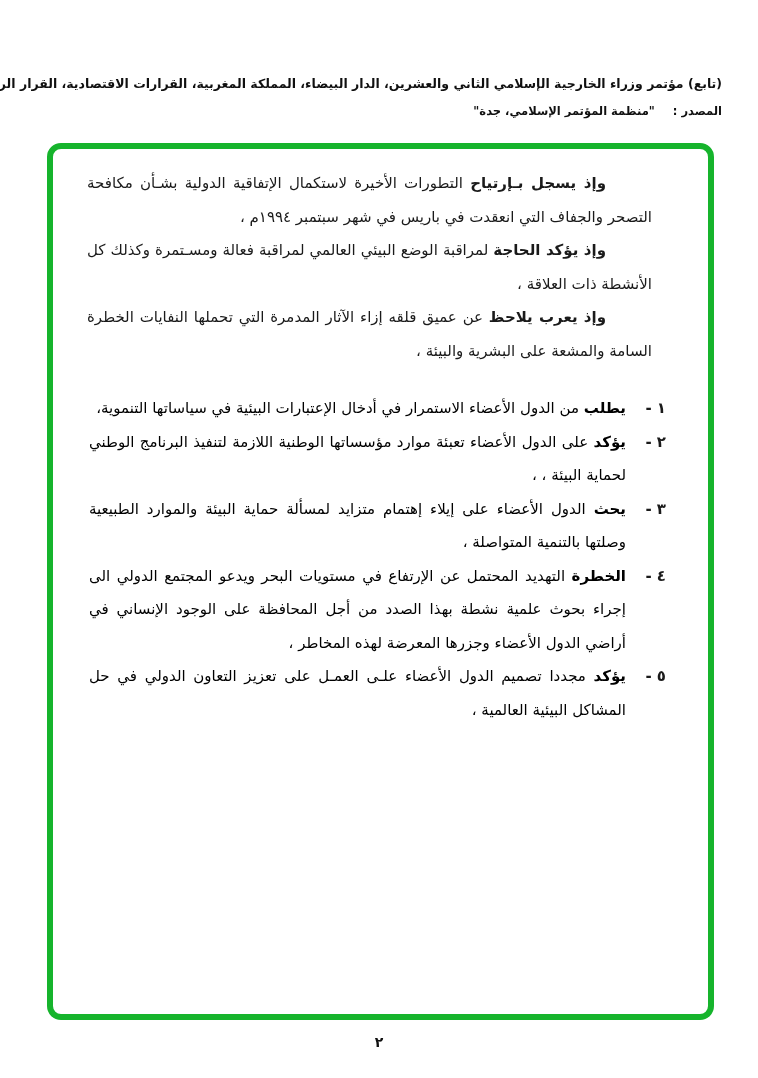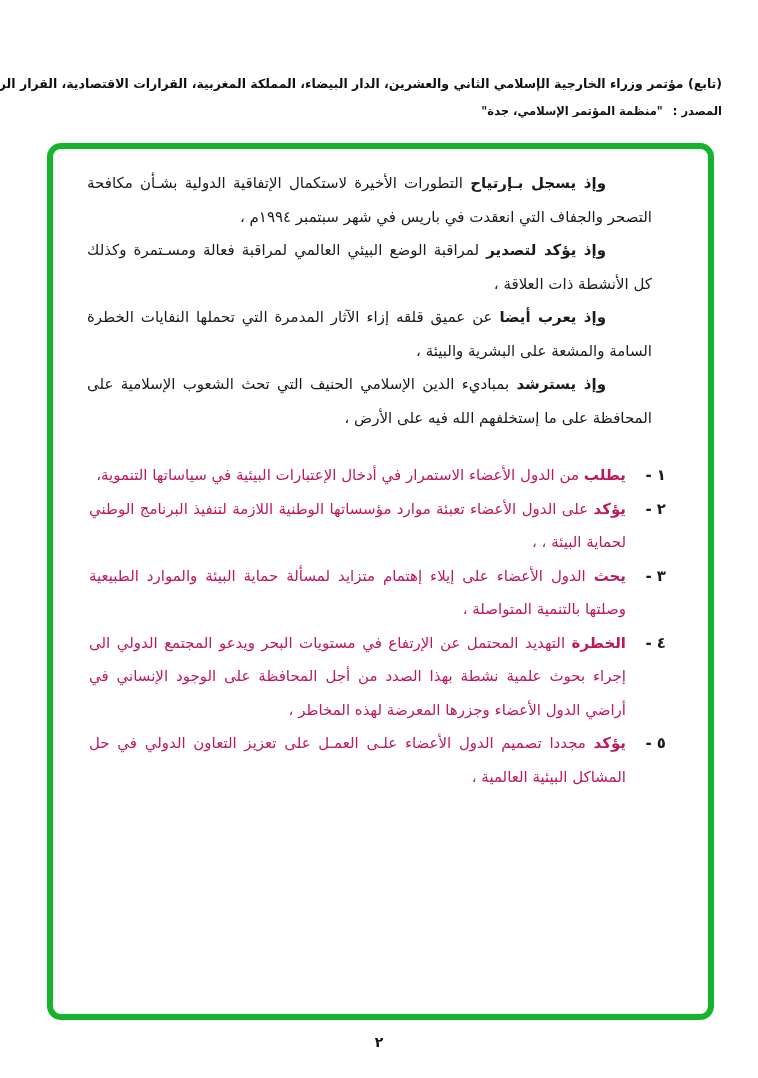--- a/index.html
+++ b/index.html
@@ -13,21 +13,21 @@
 
   
   .header{position:absolute;top:76px;right:36px;left:36px;text-align:center;}
   .header-citation{
     font-size:12.5px;font-weight:bold;white-space:nowrap;
     letter-spacing:0.2px;color:#101010;
   }
   .header-source{
     margin-top:13px;text-align:right;font-size:11.5px;font-weight:bold;color:#101010;
   }
-  .header-source .src-label{margin-left:6px;}
+  .header-source .src-label{margin-left:14px;}
 
   
   .frame{
     position:absolute;left:47px;top:143px;width:667px;height:877px;
     box-sizing:border-box;border:6px solid #16b42c;border-radius:14px;
     background:#ffffff;
   }
   .frame-inner{
     position:absolute;top:18px;right:56px;left:24px;bottom:0;
   }
@@ -43,21 +43,21 @@
 
   
   .clauses{margin-top:24px;margin-right:-14px;}
   .clause{display:flex;direction:rtl;margin:0;}
   .clause-number{
     flex:0 0 40px;font-size:15px;line-height:33.5px;font-weight:bold;
     white-space:nowrap;color:#1a1a1a;
   }
   .clause-text{
     flex:1;font-size:15px;line-height:33.5px;text-align:justify;
-    color:#be185d;padding-left:12px;
+    color:#000000;padding-left:12px;
   }
 
   
   .page-number{
     position:absolute;top:1034px;left:0;right:0;text-align:center;
     font-size:14px;font-weight:bold;color:#101010;
   }
 </style>
 </head>
 <body>
@@ -69,23 +69,22 @@
     <div class="header-source">
       <span class="src-label">المصدر :</span>
       <span class="src-value">"منظمة المؤتمر الإسلامي، جدة"</span>
     </div>
   </div>
 
   <div class="frame" style="border-color: rgb(22, 180, 44);">
     <div class="frame-inner">
       <div id="preamble">
           <p class="para"><span class="lead">وإذ يسجل بـإرتياح</span> التطورات الأخيرة لاستكمال الإتفاقية الدولية بشـأن مكافحة التصحر والجفاف التي انعقدت في باريس في شهر سبتمبر ١٩٩٤م ،</p>
-          <p class="para"><span class="lead">وإذ يؤكد لتصدير</span> لمراقبة الوضع البيئي العالمي لمراقبة فعالة ومسـتمرة وكذلك كل الأنشطة ذات العلاقة ،</p>
-          <p class="para"><span class="lead">وإذ يعرب أيضا</span> عن عميق قلقه إزاء الآثار المدمرة التي تحملها النفايات الخطرة السامة والمشعة على البشرية والبيئة ،</p>
-          <p class="para"><span class="lead">وإذ يسترشد</span> بمباديء الدين الإسلامي الحنيف التي تحث الشعوب الإسلامية على المحافظة على ما إستخلفهم الله فيه على الأرض ،</p>
+          <p class="para"><span class="lead">وإذ يؤكد الحاجة</span> لمراقبة الوضع البيئي العالمي لمراقبة فعالة ومسـتمرة وكذلك كل الأنشطة ذات العلاقة ،</p>
+          <p class="para"><span class="lead">وإذ يعرب يلاحظ</span> عن عميق قلقه إزاء الآثار المدمرة التي تحملها النفايات الخطرة السامة والمشعة على البشرية والبيئة ،</p>
         </div>
       <div id="clauses" class="clauses">
           <div class="clause">
             <span class="clause-number">١ -</span>
             <span class="clause-text"><span class="lead">يطلب</span> من الدول الأعضاء الاستمرار في أدخال الإعتبارات البيئية في سياساتها التنموية،</span>
           </div>
           <div class="clause">
             <span class="clause-number">٢ -</span>
             <span class="clause-text"><span class="lead">يؤكد</span> على الدول الأعضاء تعبئة موارد مؤسساتها الوطنية اللازمة لتنفيذ البرنامج الوطني لحماية البيئة ، ،</span>
           </div>

